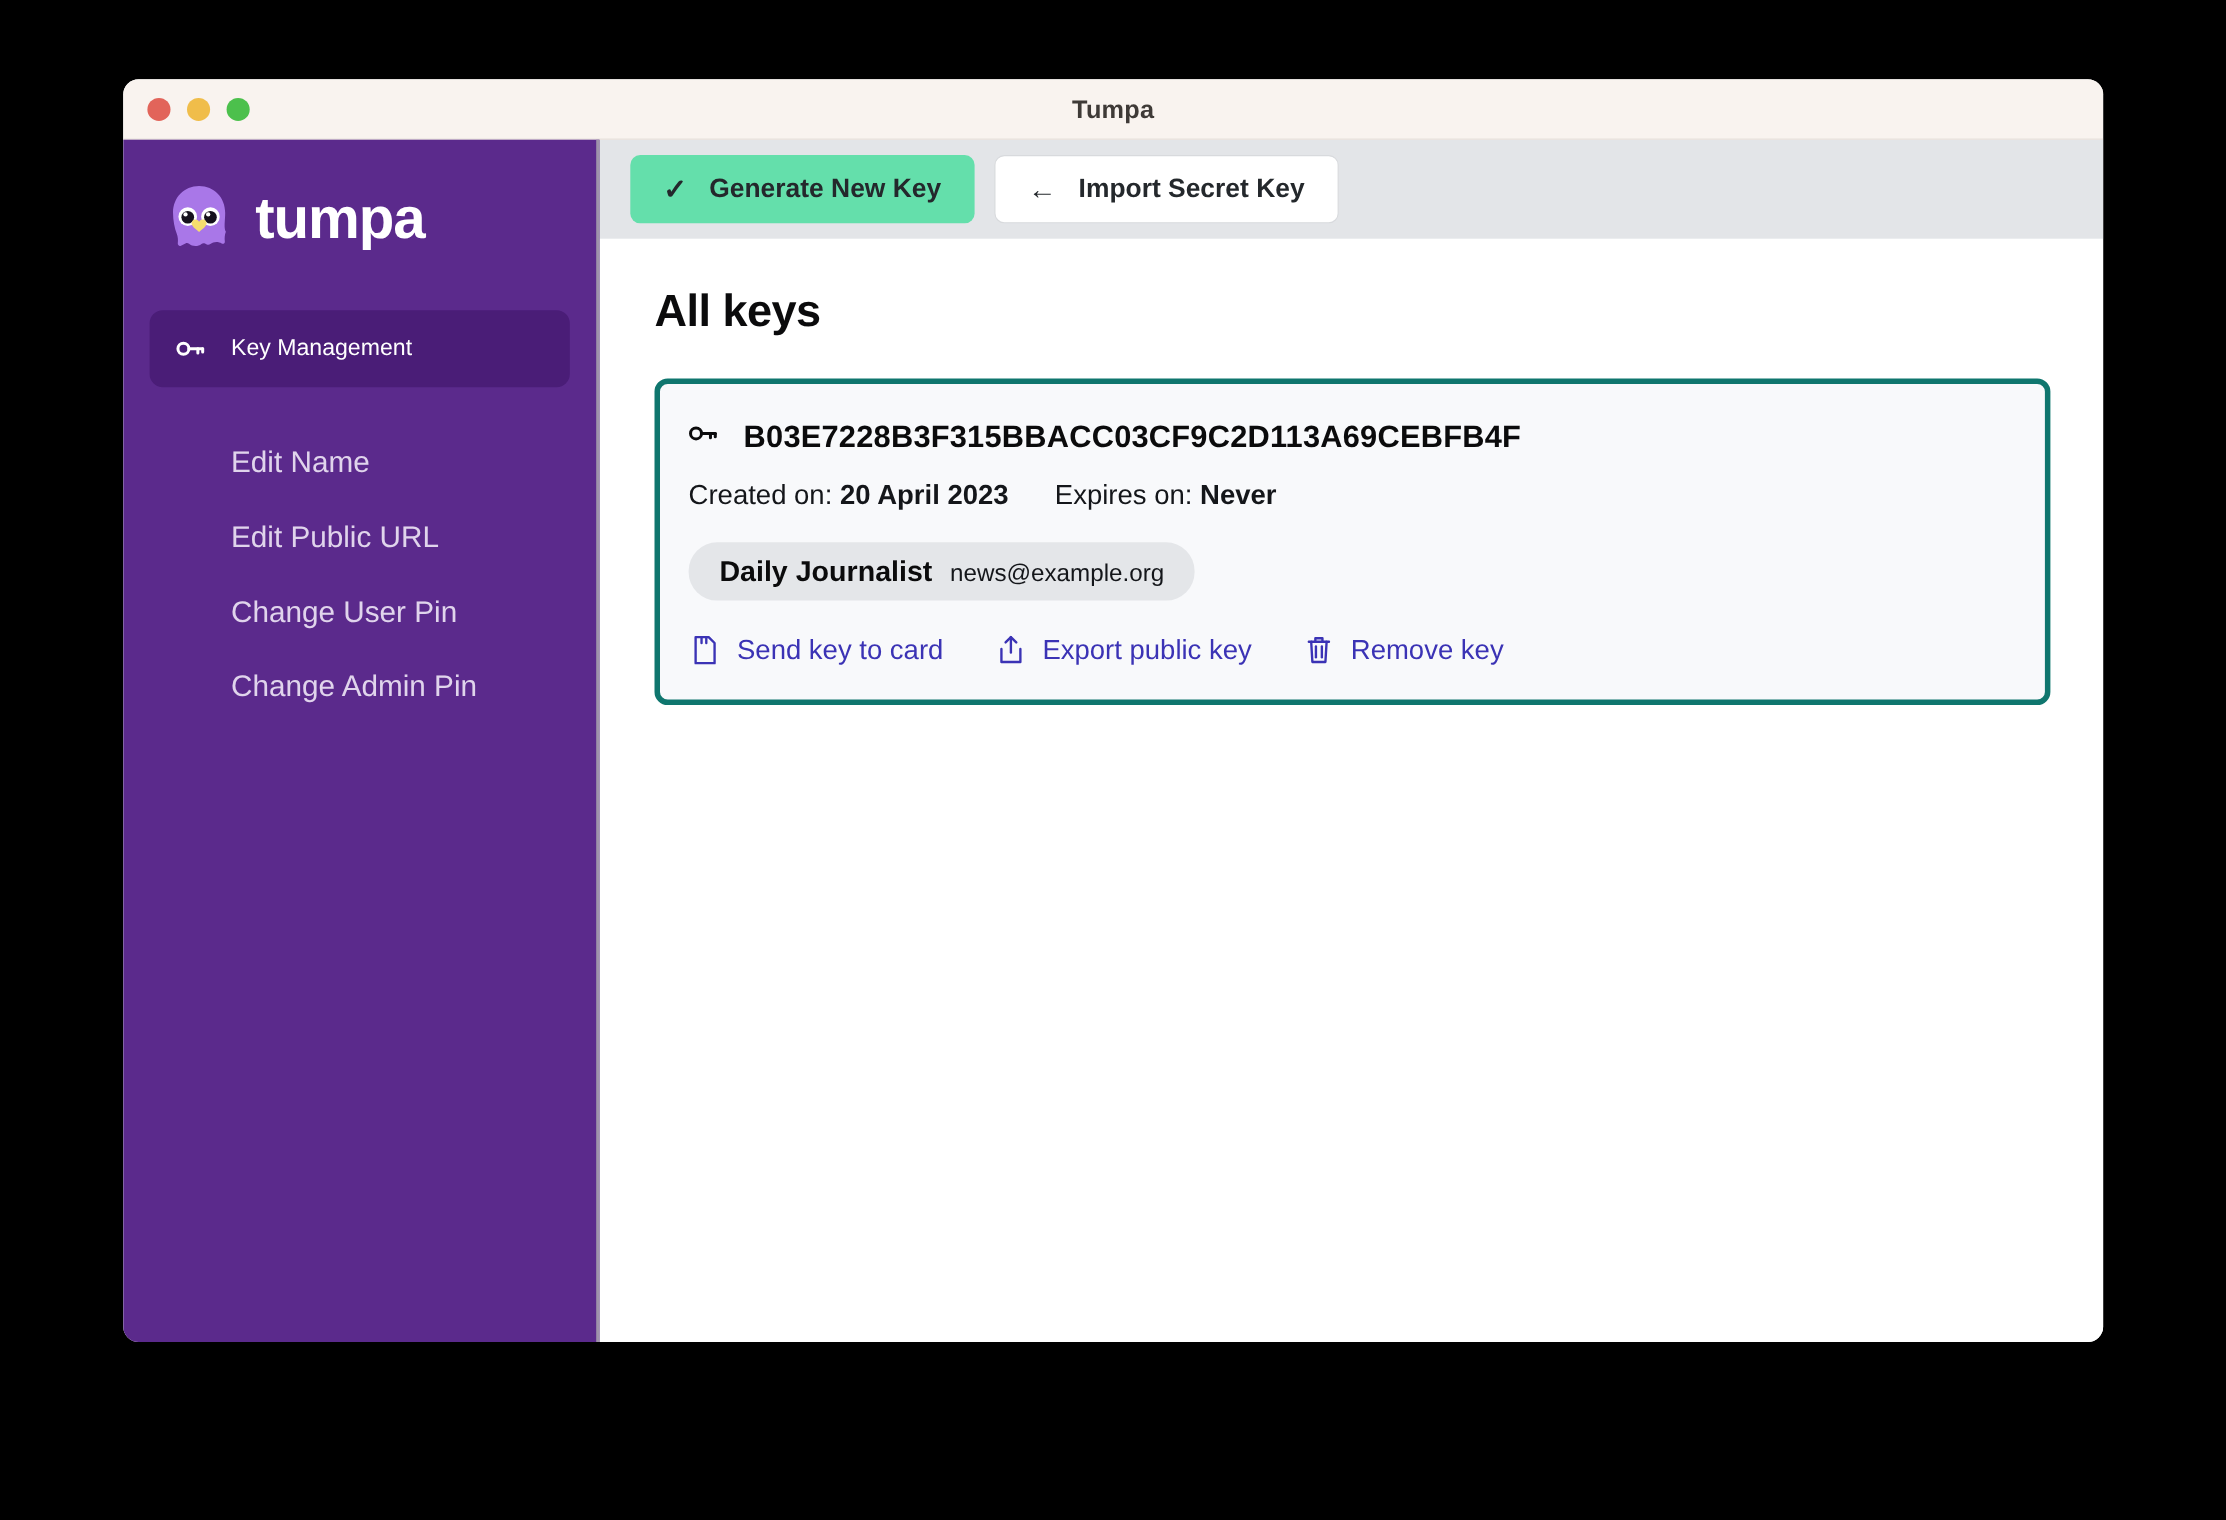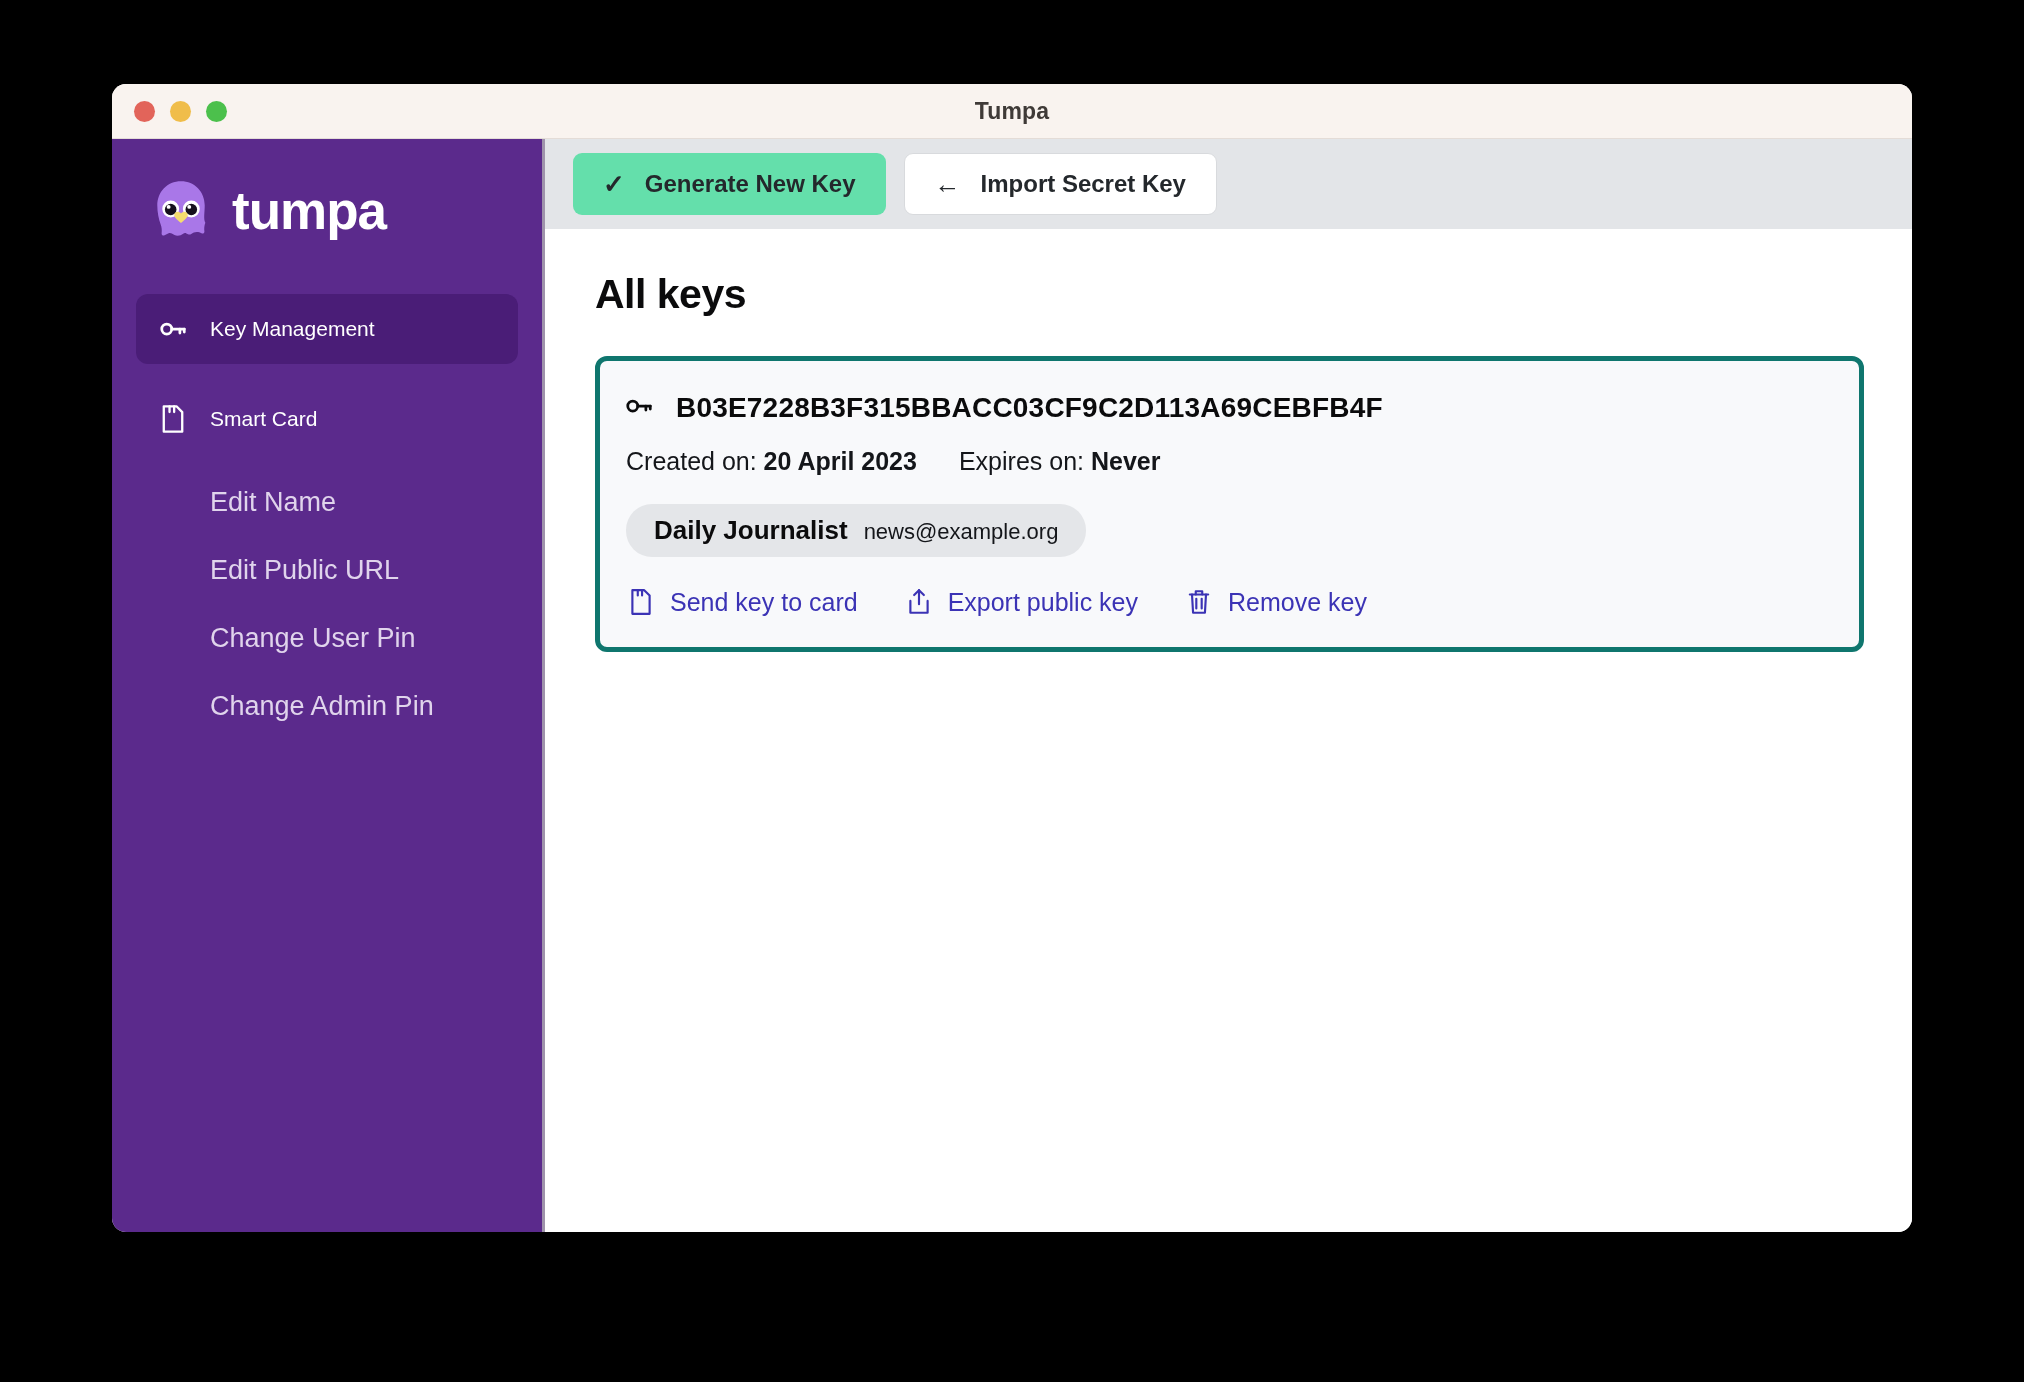--- a/index.html
+++ b/index.html
@@ -7,21 +7,21 @@
     width: 2024px;
     height: 1382px;
     background: #000000;
     font-family: "Liberation Sans", sans-serif;
     overflow: hidden;
   }
 
   .window {
     position: absolute;
     left: 112px;
-    top: 84px;
+    top: 72px;
     width: 1800px;
     height: 1148px;
     border-radius: 14px;
     overflow: hidden;
     background: #ffffff;
     box-shadow: 0 18px 60px rgba(0,0,0,0.45);
   }
 
   
   .titlebar {
@@ -249,30 +249,20 @@
               <path d="M11 12h10"></path>
               <path d="M17.5 12v3.2"></path>
               <path d="M21 12v2.4"></path>
             </svg>
           </span>
           <span>Key Management</span>
         </div>
 
         <div class="nav-spacer"></div>
 
-        <div class="nav-item">
-          <span class="ico">
-            <svg width="28" height="30" viewBox="0 0 22 26" fill="none" stroke="#ffffff" stroke-width="2" stroke-linecap="round" stroke-linejoin="round">
-              <path d="M3 2h11l5 5v17H3z"></path>
-              <path d="M8 2v5"></path>
-              <path d="M12 2v5"></path>
-            </svg>
-          </span>
-          <span>Smart Card</span>
-        </div>
       </div>
 
       <div class="subnav">
         <div class="sub-item">Edit Name</div>
         <div class="sub-item">Edit Public URL</div>
         <div class="sub-item">Change User Pin</div>
         <div class="sub-item">Change Admin Pin</div>
       </div>
     </div>
 

